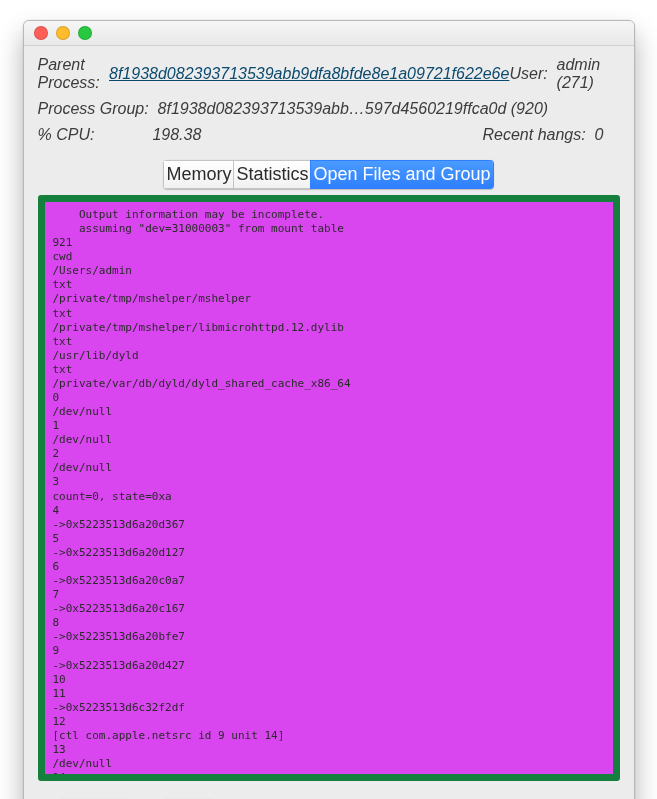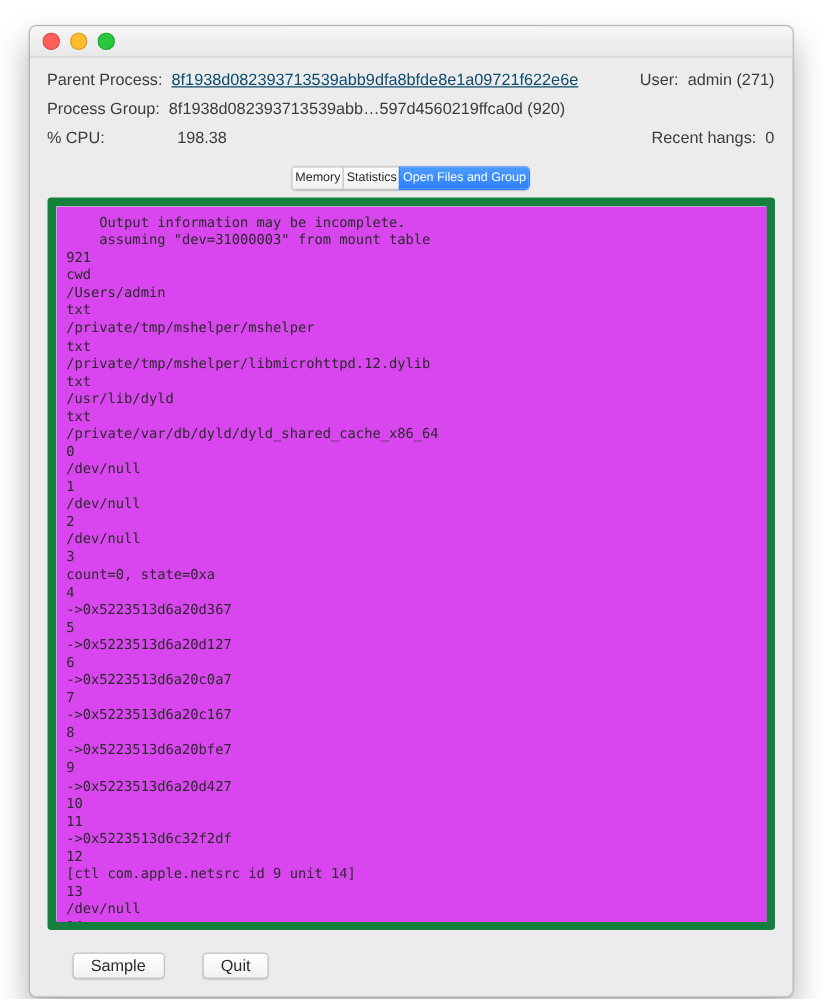--- a/index.html
+++ b/index.html
@@ -41,23 +41,24 @@
   .tl.green { background:#28c940; border:0.5px solid rgba(0,0,0,0.15);}
   .titlebar .title {
     position:absolute;
     left:0; right:0;
     text-align:center;
     font-size: 13px;
     color:#3c3c3c;
     pointer-events:none;
   }
   .info {
-    padding: 10px 14px 6px 14px;
-    font-size: 13px;
+    padding: 10px 30px 6px 14px;
+    font-size: 16px;
     color: #3c3c3c;
+    font-style: italic;
   }
   .info-row {
     display:flex;
     align-items:center;
     margin-bottom: 8px;
   }
   .info-label { color:#3c3c3c; }
   .link { color:#0c4a6e; text-decoration: underline; cursor:pointer;text-align:right; }
   .spacer { flex:1; }
   .tabs {
@@ -67,21 +68,21 @@
     margin-bottom: 6px;
   }
   .seg {
     display:flex;
     border-radius:4px;
     overflow:hidden;
     box-shadow: 0 0.5px 1px rgba(0,0,0,0.2);
   }
   .seg-btn {
     padding: 3px 2px;
-    font-size: 10px;
+    font-size: 18px;
     background: linear-gradient(#ffffff,#f1f1f1);
     border:1px solid #c4c4c4;
     border-right:none;
     cursor:pointer;
     color:#2b2b2b;
   }
   .seg-btn:last-child { border-right:1px solid #c4c4c4;}
   .seg-btn.active {
     background: linear-gradient(#4a9bff,#2f7fff);
     color:#fff;

